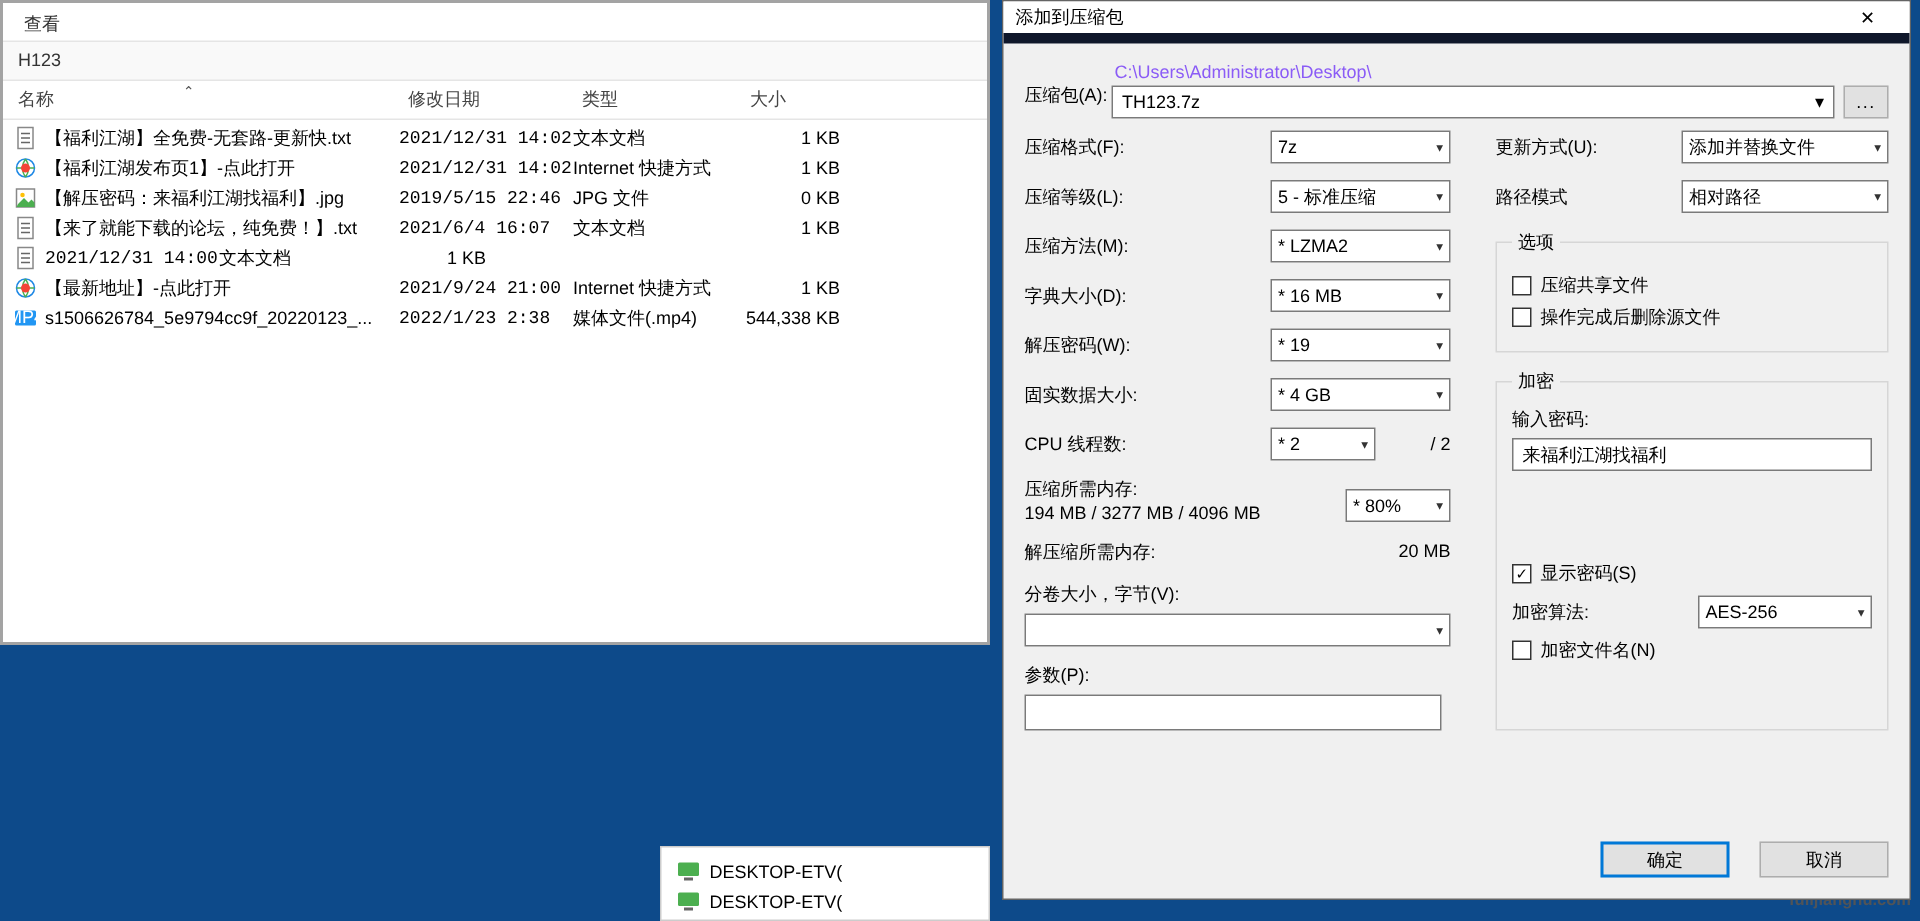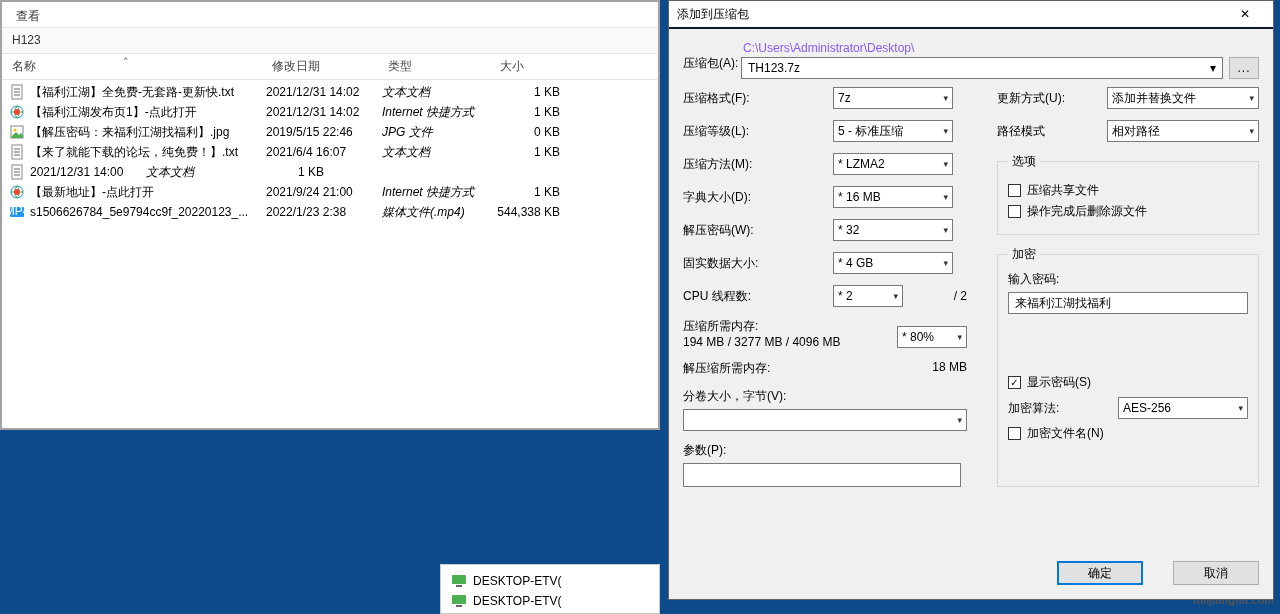--- a/index.html
+++ b/index.html
@@ -18,22 +18,22 @@
     background:#fff; position:relative;
   }
   .file-header .col { padding: 0 10px; color:#444; position:relative; border-right:1px solid transparent; }
   .sort-caret { position:absolute; left:120px; top:-2px; font-size:9px; color:#555; }
   .file-list { padding: 2px 0; }
   .file-row {
     display:flex; align-items:center; height:20px; padding: 0 6px;
   }
   .file-row .icon { width:18px; height:16px; margin-right:4px; display:flex; align-items:center; justify-content:center; }
   .file-row .fname { width: 236px; white-space:nowrap; overflow:hidden; text-overflow:ellipsis; }
-  .file-row .fdate { width: 116px; }
-  .file-row .ftype { width: 112px; font-style: italic; }
+  .file-row .fdate { width: 116px; font-family: Liberation Mono, monospace; }
+  .file-row .ftype { width: 112px; }
   .file-row .fsize { width: 66px; text-align:right; }
   
   
   .task-peek {
     position:absolute; left:440px; bottom:0; width:220px; height:50px;
     background:#fff; border:1px solid #ccc; padding:6px 4px;
   }
   .task-item { display:flex; align-items:center; height:20px; padding:0 6px; }
   .task-item .pcicon { width:16px; height:16px; margin-right:6px; }
   
@@ -45,21 +45,21 @@
   .watermark .logo { display:flex; align-items:center; font-size:18px; }
   .watermark .sub { font-size:11px; color:#555; }
   
   
   .dialog {
     position:absolute; left:668px; top:0; width:606px; height:600px;
     background:#f0f0f0; border:1px solid #646464;
     display:flex; flex-direction:column;
   }
   .titlebar {
-    height:28px; background:#fff; border-bottom:2px solid #0f172a;
+    height:28px; background:#fff; border-bottom:7px solid #0f172a;
     display:flex; align-items:center; padding:0 8px;
   }
   .titlebar .ttl { flex:1; color:#000; }
   .titlebar .closebtn {
     width:40px; height:24px; display:flex; align-items:center; justify-content:center;
     font-size:13px;
   }
   .dlg-body { flex:1; padding: 10px 14px 6px 14px; position:relative; }
   
   .arch-row { display:flex; align-items:flex-start; margin-bottom:8px; }
@@ -73,21 +73,21 @@
   }
   .browse-btn {
     width:30px; height:22px; border:1px solid #adadad; background:#e1e1e1;
     display:flex; align-items:center; justify-content:center; letter-spacing:1px;
   }
   
   .columns { display:flex; gap:30px; margin-top:2px; }
   .col-left { flex:1; display:flex; flex-direction:column; gap:11px; }
   .col-right { width:262px; display:flex; flex-direction:column; gap:11px; }
   
-  .form-row { display:flex; align-items:center; }
+  .form-row { display:flex; align-items:center;gap:14px; }
   .form-row .lbl { width:150px; }
   
   .select {
     height:22px; border:1px solid #7a7a7a; background:#fff; padding:0 4px;
     display:flex; align-items:center; justify-content:space-between; width:120px;
   }
   .select.wide { width:120px; }
   .select .caret { font-size:9px; color:#333; }
   .select.full { width:100%; }
   .select.w140 { width:140px; }
@@ -106,21 +106,21 @@
     display:flex; align-items:center;
   }
   
   .mem-row { display:flex; justify-content:space-between; }
   
   .param-input {
     height:24px; border:1px solid #7a7a7a; background:#fff; width:278px;
   }
   
   .buttons {
-    display:flex; justify-content:flex-end; gap:30px; padding: 10px 14px 14px;
+    display:flex; justify-content:flex-end; gap:20px; padding: 10px 14px 14px;
   }
   .btn {
     width:86px; height:24px; border:1px solid #adadad; background:#e1e1e1;
     display:flex; align-items:center; justify-content:center;
   }
   .btn.primary { border:2px solid #0078d7; }
 </style>
 </head>
 <body>
 
@@ -309,21 +309,21 @@
         <div class="form-row">
           <div class="lbl">字典大小(D):</div>
           <div class="select wide">
               <span>* 16 MB</span>
               <span class="caret">▾</span>
             </div>
         </div>
         <div class="form-row">
           <div class="lbl">解压密码(W):</div>
           <div class="select wide">
-              <span>* 32</span>
+              <span>* 19</span>
               <span class="caret">▾</span>
             </div>
         </div>
         <div class="form-row">
           <div class="lbl">固实数据大小:</div>
           <div class="select wide">
               <span>* 4 GB</span>
               <span class="caret">▾</span>
             </div>
         </div>
@@ -342,21 +342,21 @@
             <div>压缩所需内存:</div>
             <div>194 MB / 3277 MB / 4096 MB</div>
           </div>
           <div class="select w70" style="margin-top:8px">
               <span>* 80%</span>
               <span class="caret">▾</span>
             </div>
         </div>
         <div class="mem-row">
           <span>解压缩所需内存:</span>
-          <span>18 MB</span>
+          <span>20 MB</span>
         </div>
         <div>
           <div style="margin-bottom:4px">分卷大小，字节(V):</div>
           <div class="select full">
               <span></span>
               <span class="caret">▾</span>
             </div>
         </div>
         <div>
           <div style="margin-bottom:4px">参数(P):</div>

